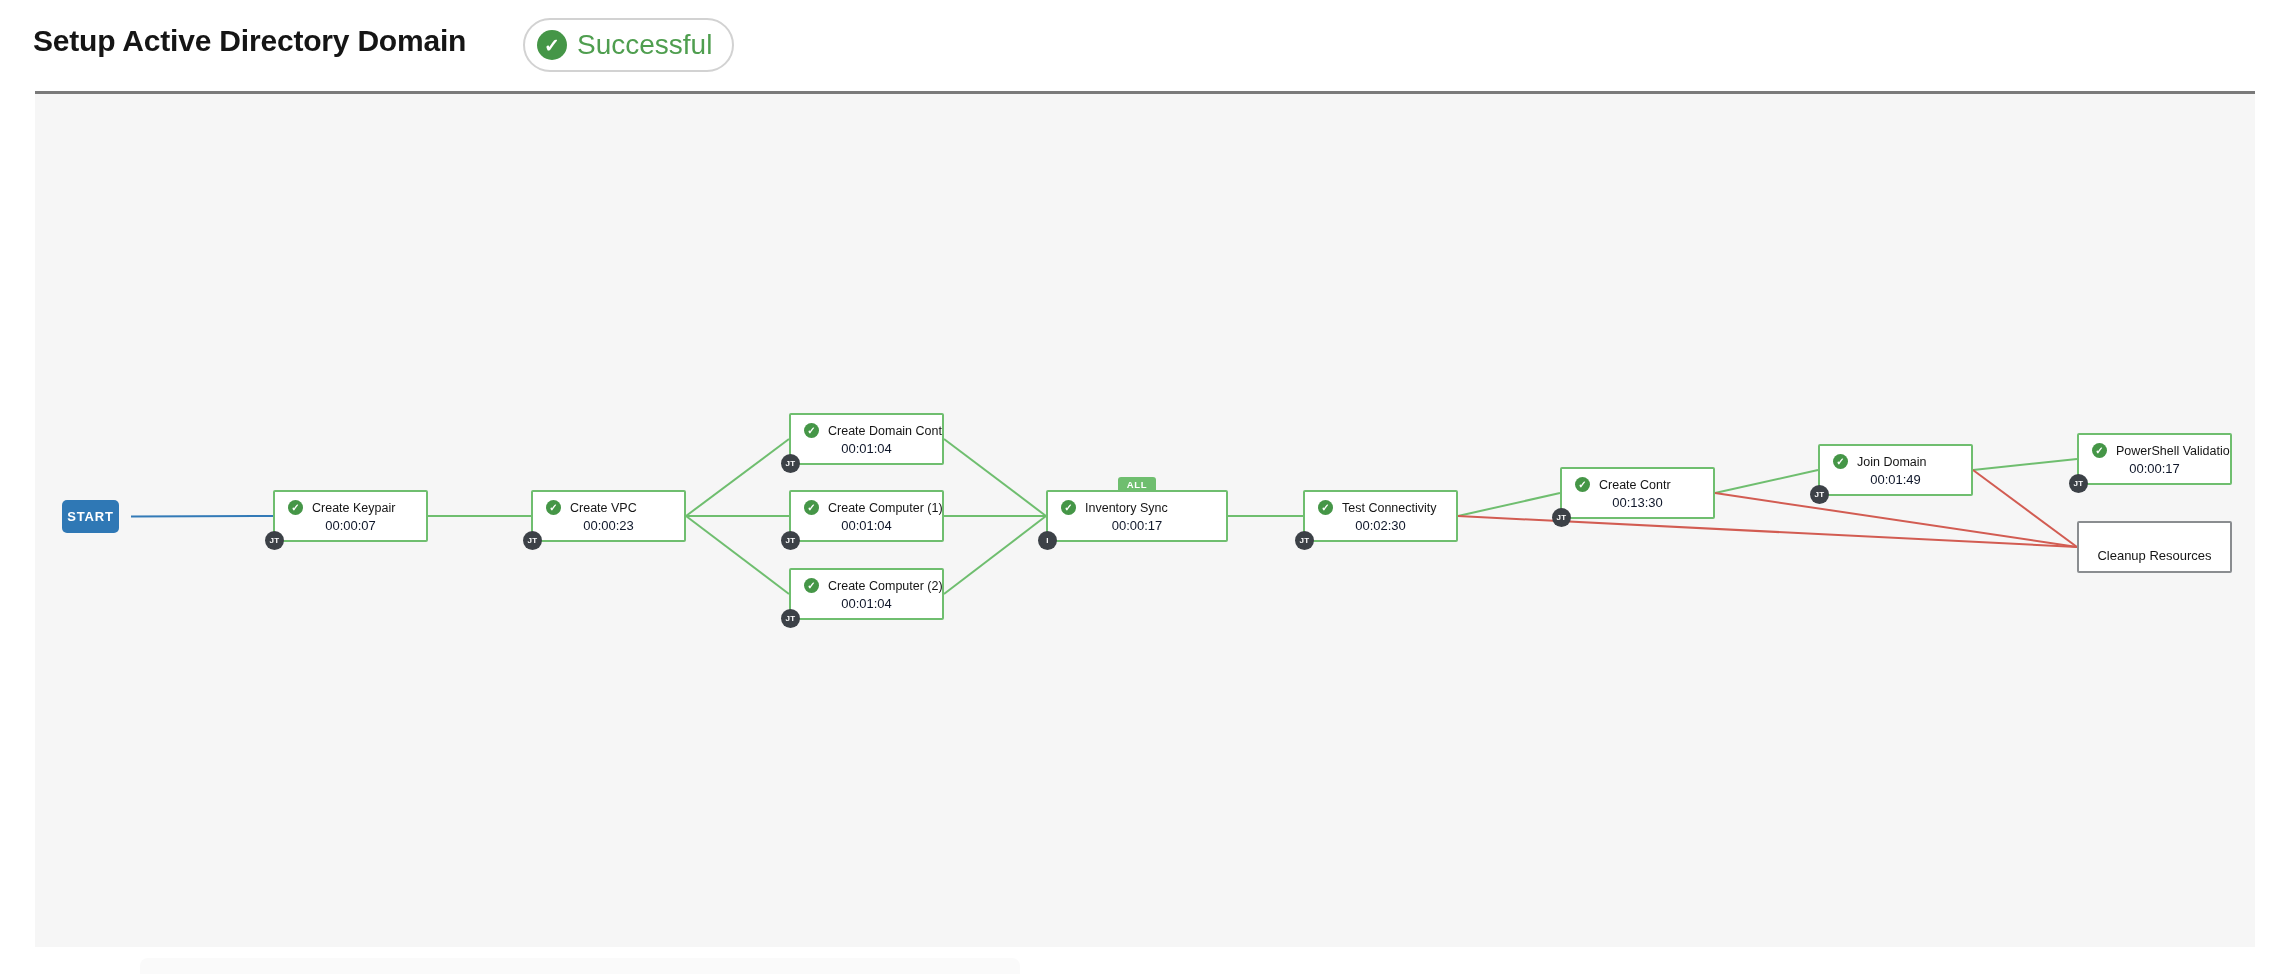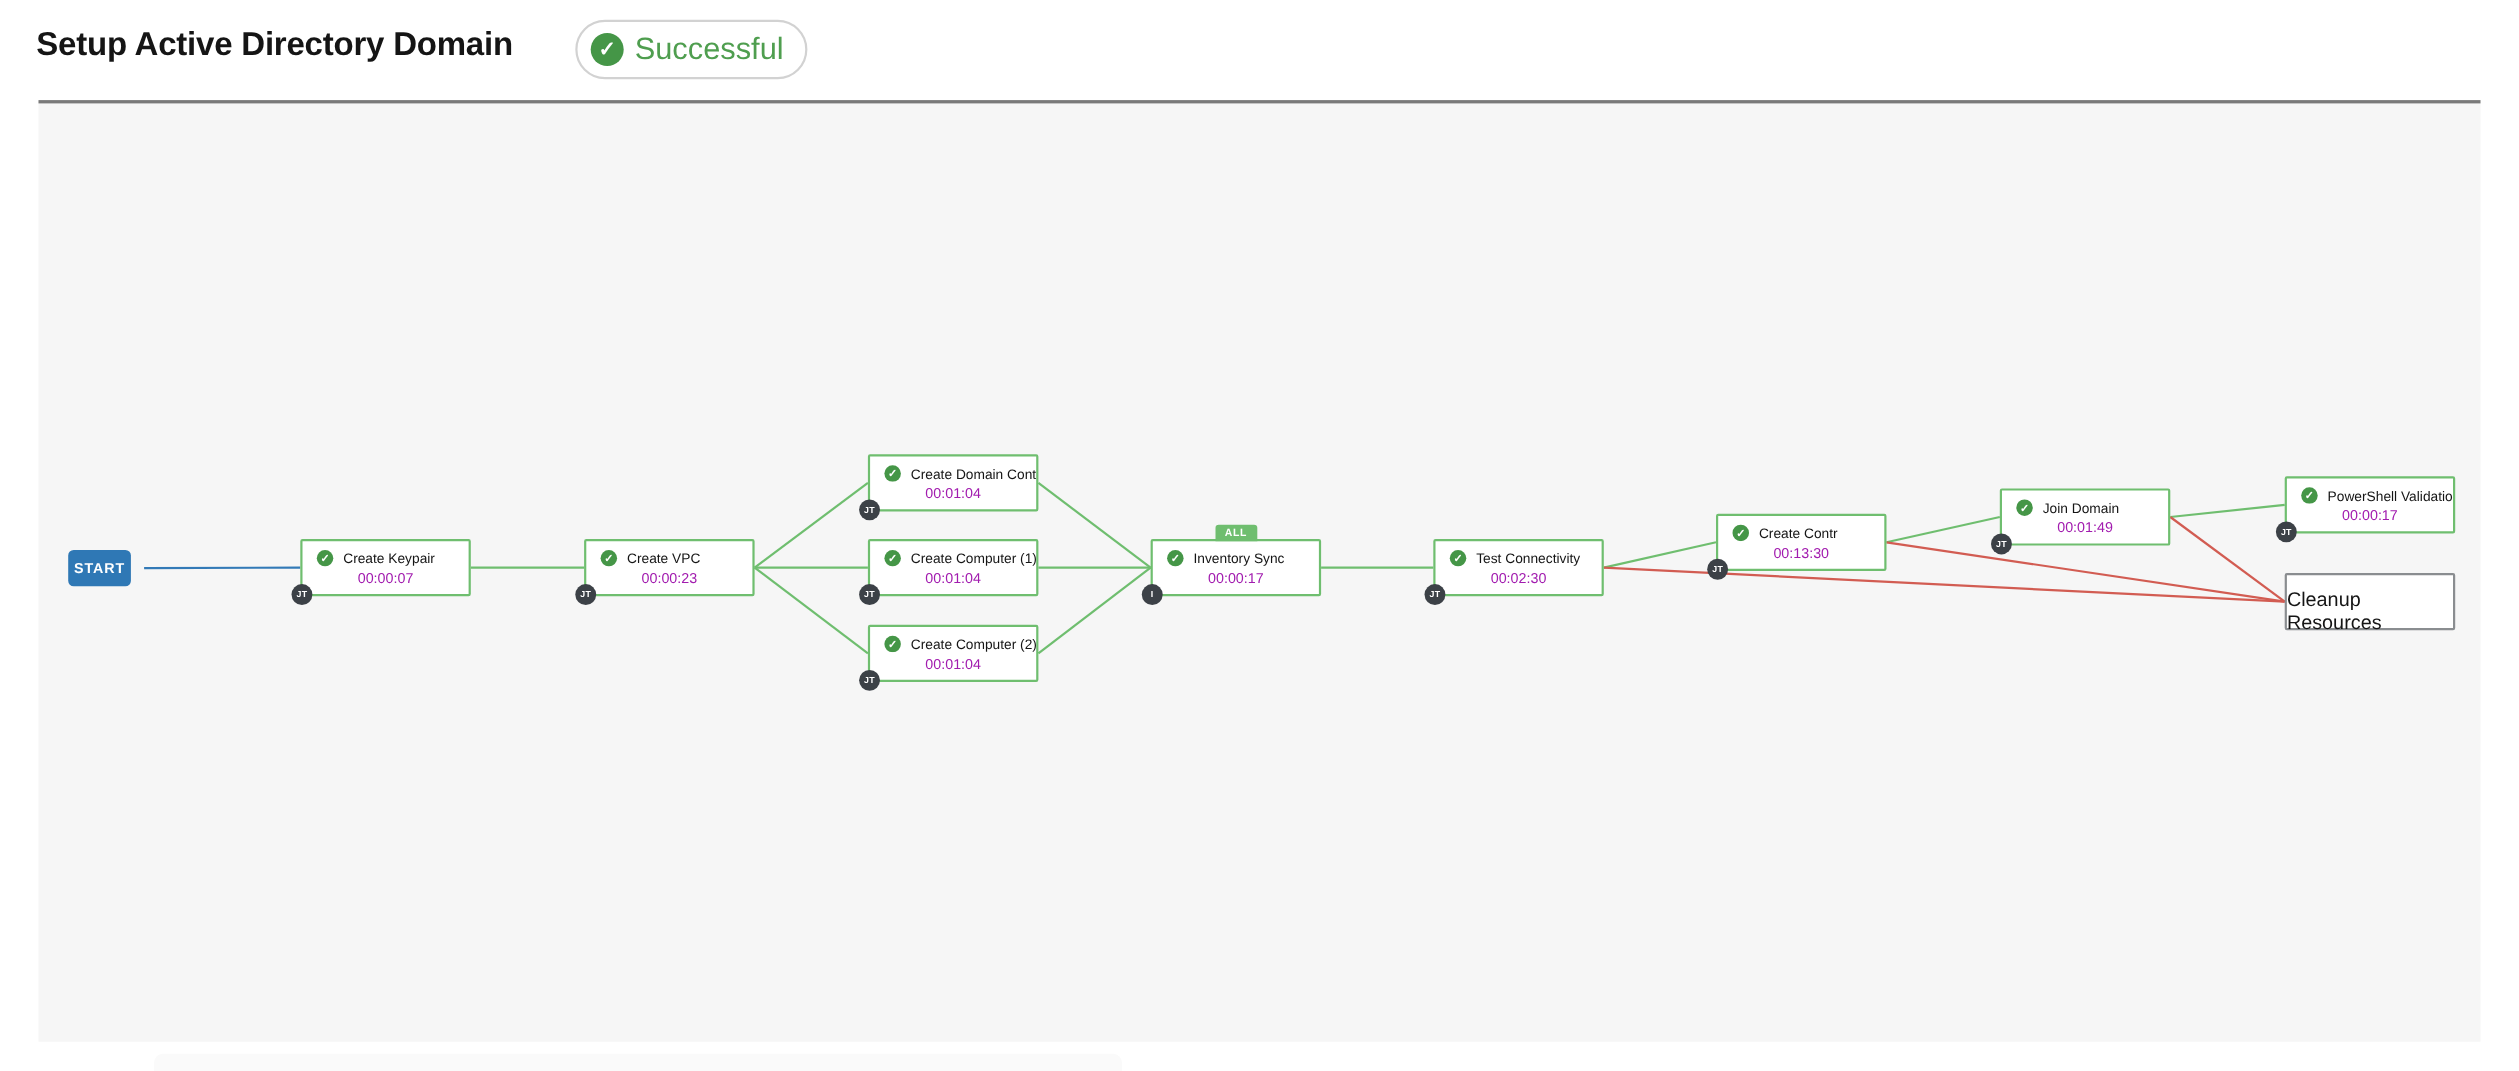--- a/index.html
+++ b/index.html
@@ -37,22 +37,22 @@
     position:absolute;box-sizing:border-box;background:#ffffff;
     border:2px solid #6fbe6f;border-radius:2px;color:#151515;
   }
   .wf-node.plain{border-color:#8a8d90;display:flex;align-items:center;justify-content:center;}
   .wf-node .row1{display:flex;align-items:center;gap:9px;padding:8px 8px 0 13px;white-space:nowrap;overflow:hidden;}
   .wf-node .node-check{
     flex:0 0 auto;width:15px;height:15px;border-radius:50%;background:#459647;color:#fff;
     display:flex;align-items:center;justify-content:center;font-size:10px;font-weight:700;
   }
   .wf-node .node-label{font-size:12.5px;color:#151515;}
-  .wf-node .node-time{text-align:center;font-size:13px;margin-top:3px;color:#a21caf;}
-  .wf-node .plain-label{font-size:18px;color:#151515;margin-top:17px;}
+  .wf-node .node-time{text-align:center;font-size:13px;margin-top:3px;color:#0f172a;}
+  .wf-node .plain-label{font-size:13px;color:#151515;margin-top:17px;}
   .node-badge{
     position:absolute;left:-10px;bottom:-10px;width:19px;height:19px;border-radius:50%;
     background:#3c4147;color:#fff;font-size:8px;font-weight:700;
     display:flex;align-items:center;justify-content:center;letter-spacing:0.3px;z-index:3;margin-top:32px;
   }
   .all-tag{
     position:absolute;top:-15px;left:50%;transform:translateX(-50%);
     width:38px;height:15px;background:#6fbe6f;color:#fff;border-radius:3px 3px 0 0;
     font-size:9.5px;font-weight:700;display:flex;align-items:center;justify-content:center;letter-spacing:0.6px;
   }
@@ -141,21 +141,21 @@
         <span class="node-badge">JT</span>
       </div>
       <div class="wf-node" style="left: 754px; top: 474px; width: 155px; height: 52px;">
         <div class="row1">
           <span class="node-check">✓</span>
           <span class="node-label">Create Computer (2)</span>
         </div>
         <div class="node-time">00:01:04</div>
         <span class="node-badge">JT</span>
       </div>
-      <div class="wf-node" style="left: 1011px; top: 396px; width: 155px; height: 52px;">
+      <div class="wf-node" style="left: 1011px; top: 396px; width: 182px; height: 52px;">
         <div class="all-tag">ALL</div>
         <div class="row1">
           <span class="node-check">✓</span>
           <span class="node-label">Inventory Sync</span>
         </div>
         <div class="node-time">00:00:17</div>
         <span class="node-badge">I</span>
       </div>
       <div class="wf-node" style="left: 1268px; top: 396px; width: 155px; height: 52px;">
         <div class="row1">

